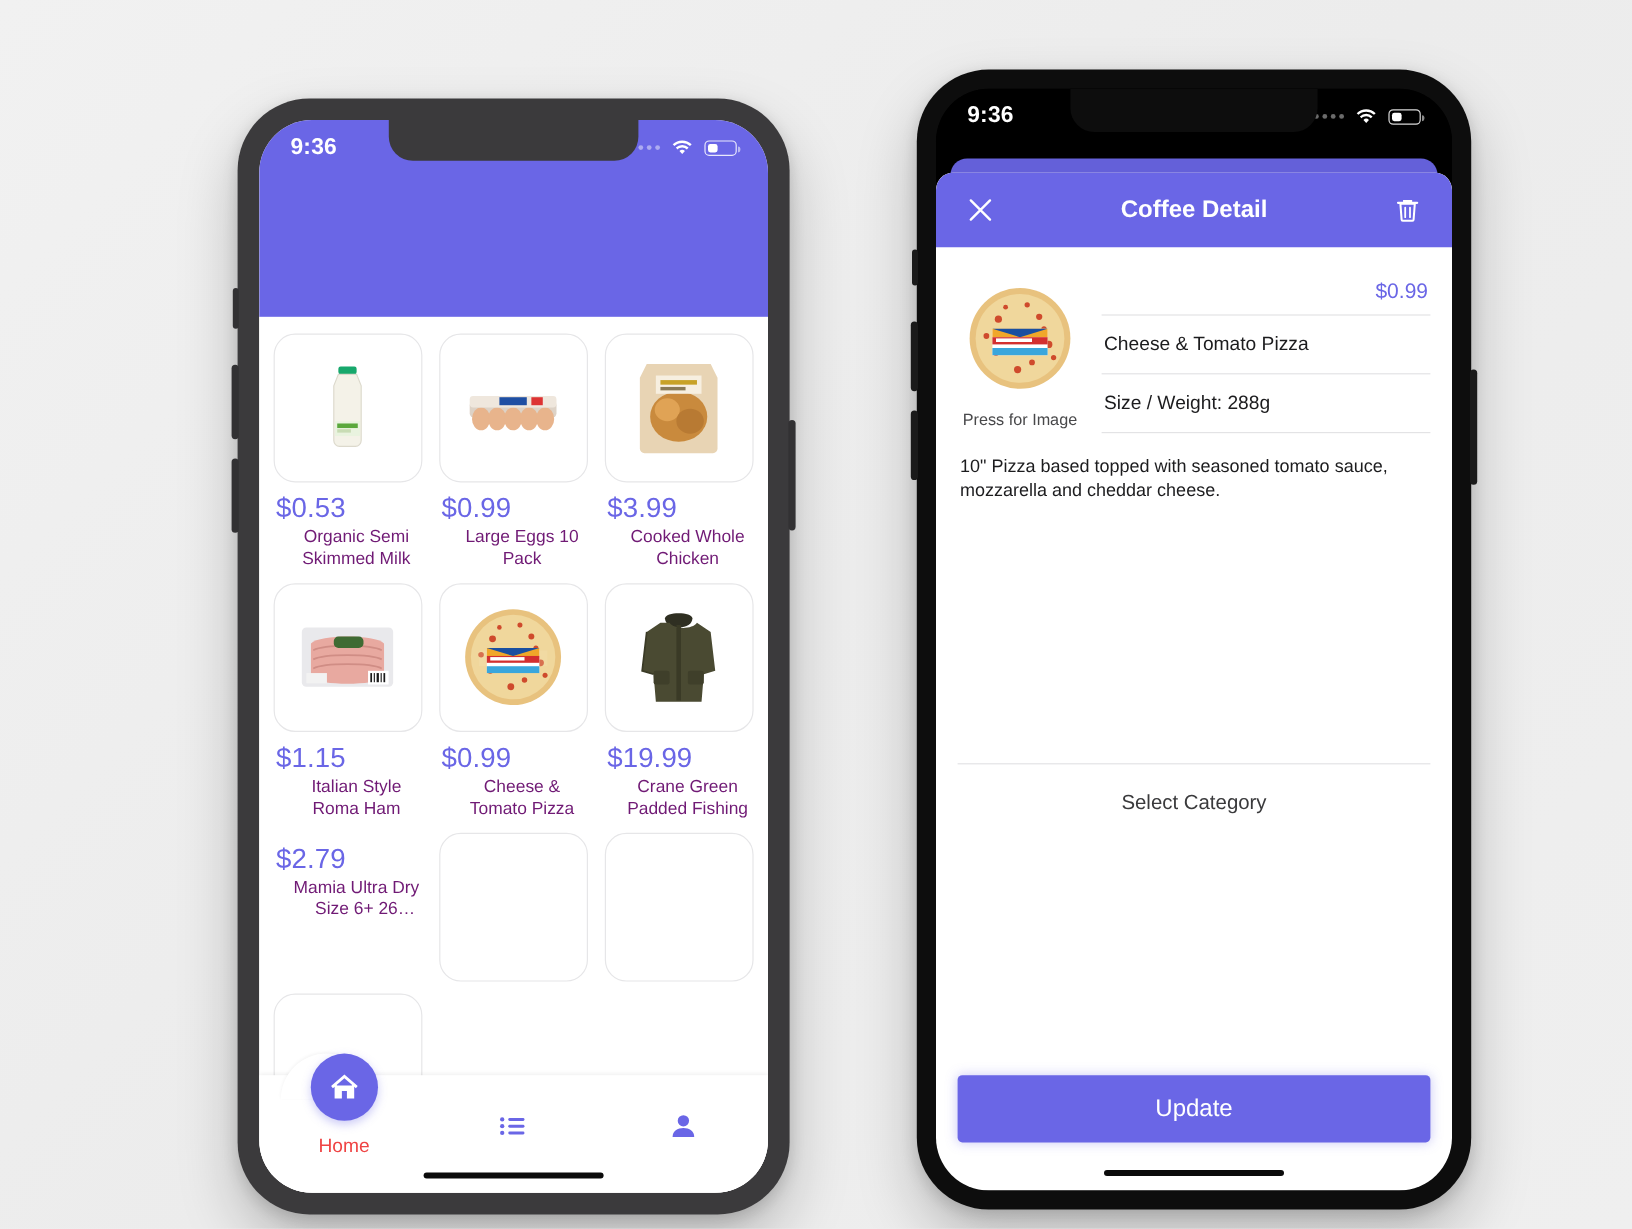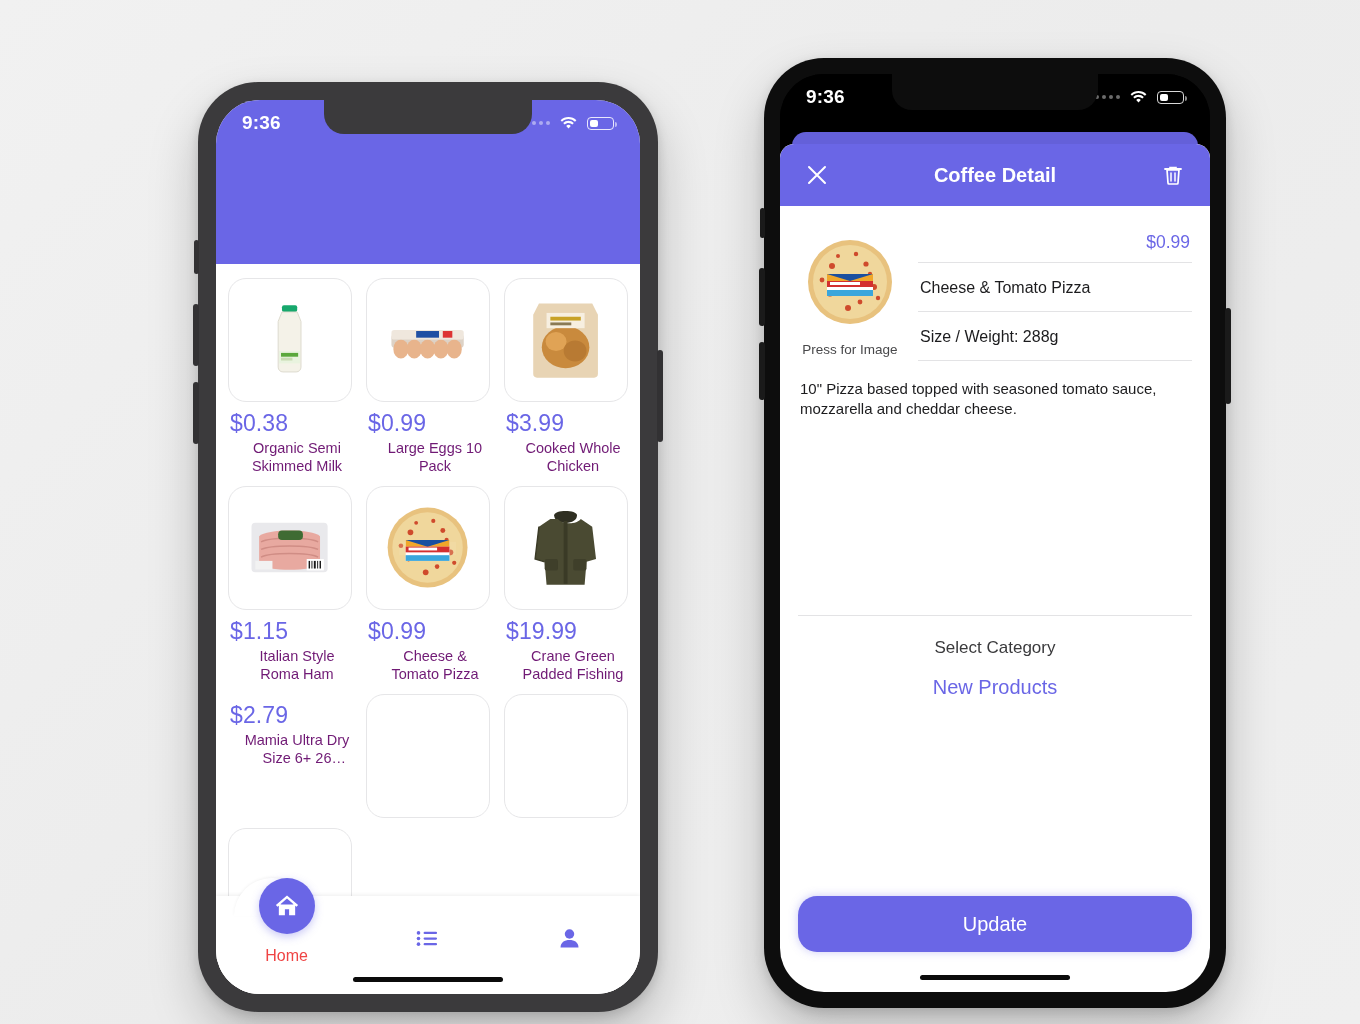--- a/index.html
+++ b/index.html
@@ -109,21 +109,21 @@
   .field { border-top: 1px solid #e3e3e5; padding: 16px 2px 14px 2px; font-size: 16px; color: #1c1c1e; }
   .field.last { border-bottom: 1px solid #e3e3e5; }
   .desc { font-size: 15px; color: #1c1c1e; line-height: 1.33; padding: 18px 2px 0 2px; }
   .spacer { flex: 1 1 auto; min-height: 0; }
   .cat-sep { border-top: 1px solid #e3e3e5; margin: 0 0 0 0; }
   .cat-block { text-align: center; padding: 22px 0 0 0; }
   .cat-label { font-size: 17px; color: #3a3a3c; }
   .cat-value { font-size: 20px; color: #6a66e6; margin-top: 18px; }
   .cat-fill { flex: 1 1 auto; min-height: 0; }
   .update-wrap { flex: 0 0 auto; padding: 0 18px 40px 18px; }
-  .update-btn { width: 100%; height: 56px; border-radius: 19px; background: #6a66e6; color: #fff;
+  .update-btn { width: 100%; height: 56px; border-radius: 4px; background: #6a66e6; color: #fff;
                 font-size: 20px; display: flex; align-items: center; justify-content: center;
                 box-shadow: 0 0 10px rgba(106,102,230,.35); border: none; }
 </style>
 </head>
 <body>
 
 <div class="stage">
 
   <div class="phone left">
     <div class="sidebtn" style="left:-4px; top:158px; width:5px; height:34px;"></div>
@@ -163,21 +163,21 @@
           <div class="cell">
             <div class="thumb">
               <svg viewBox="0 0 100 100">
                 <rect x="42" y="14" width="16" height="7" rx="2" fill="#17a86c"></rect>
                 <path d="M42 21h16l4 10v48a5 5 0 0 1-5 5H43a5 5 0 0 1-5-5V31z" fill="#f4f2e8" stroke="#dcd9cc" stroke-width="1"></path>
                 <rect x="39" y="62" width="22" height="13" fill="#e9f3df"></rect>
                 <rect x="41" y="64" width="18" height="4" fill="#5aa83c"></rect>
                 <rect x="41" y="69" width="12" height="3" fill="#c8dcb4"></rect>
               </svg>
             </div>
-            <div class="price">$0.38</div>
+            <div class="price">$0.53</div>
             <div class="pname">Organic Semi Skimmed Milk</div>
           </div>
 
           <div class="cell">
             <div class="thumb">
               <svg viewBox="0 0 100 100">
                 <rect x="12" y="44" width="76" height="15" rx="4" fill="#ddd2c6"></rect>
                 <g fill="#e8b48c">
                   <ellipse cx="22" cy="60" rx="8" ry="10"></ellipse>
                     <ellipse cx="36" cy="60" rx="8" ry="10"></ellipse>
@@ -428,21 +428,20 @@
             </div>
           </div>
 
           <div class="desc">10" Pizza based topped with seasoned tomato sauce, mozzarella and cheddar cheese.</div>
 
           <div class="spacer"></div>
 
           <div class="cat-sep"></div>
           <div class="cat-block">
             <div class="cat-label">Select Category</div>
-            <div class="cat-value">New Products</div>
           </div>
           <div class="cat-fill"></div>
         </div>
 
         <div class="update-wrap">
           <button class="update-btn">Update</button>
         </div>
       </div>
 
       <div class="homebar"></div>

